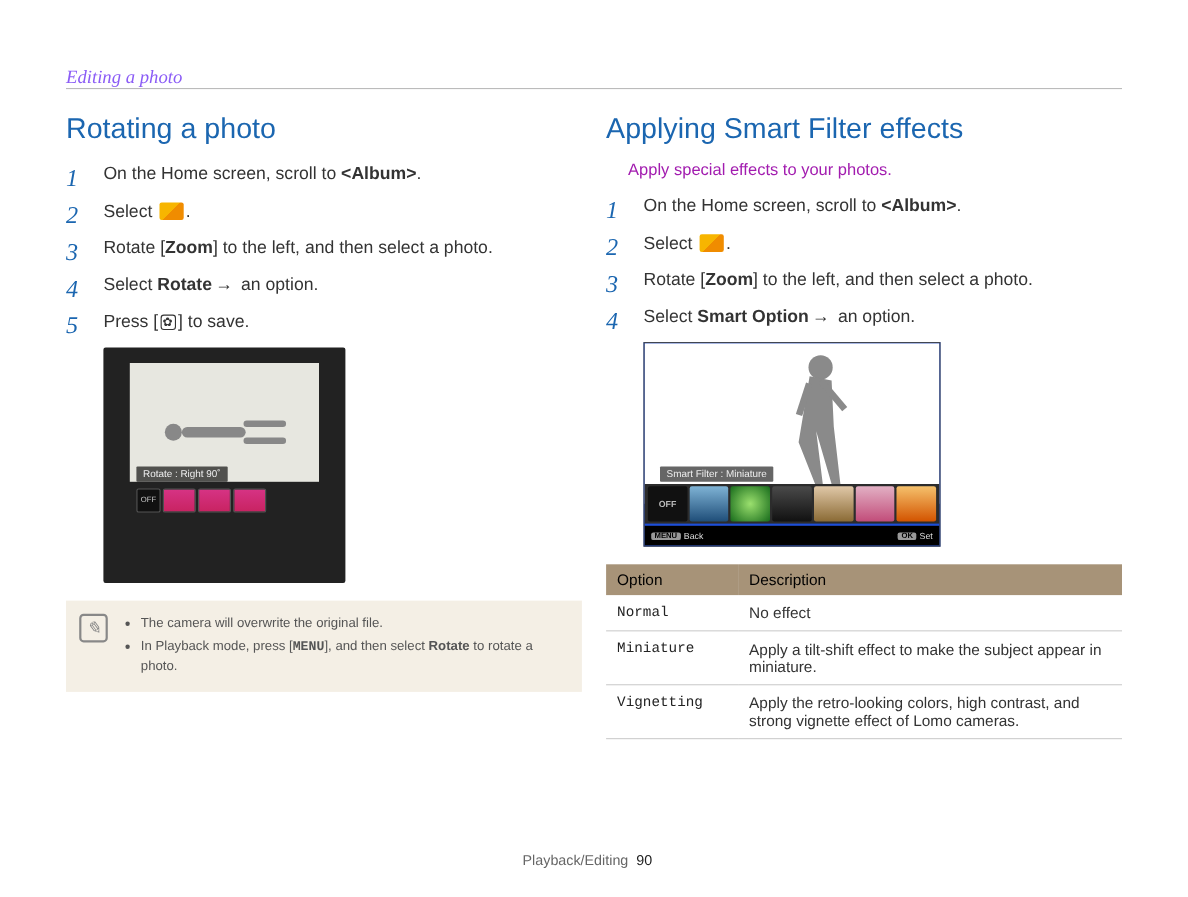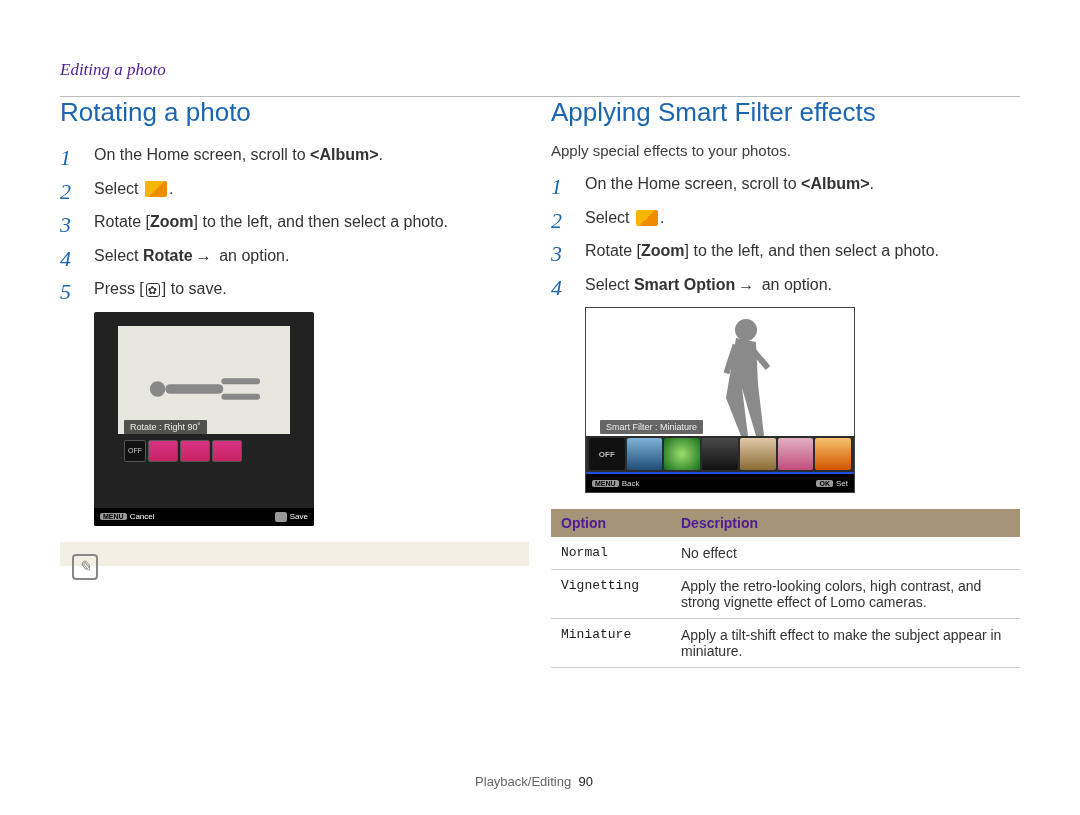--- a/index.html
+++ b/index.html
@@ -6,36 +6,37 @@
   body {
     width: 1080px;
     height: 815px;
     background: #fff;
     font-family: Arial, Helvetica, sans-serif;
     color: #333;
     position: relative;
     padding: 60px 60px 30px 60px;
   }
   .breadcrumb {
-    color: #4c1d95;
+    color: #8b5cf6;
     font-size: 17px;
     font-style: italic;
     border-bottom: 1px solid #bbb;
-    padding-bottom: 16px;
+    padding-bottom: 0;
+    margin-bottom: 20px;
     font-family: Georgia, serif;
   }
   .columns { display: flex; gap: 22px; }
   .col { flex: 1; }
   h2.section {
     color: #1b66b0;
     font-size: 26px;
     font-weight: 400;
     margin-bottom: 14px;
   }
-  .subtitle { color: #404040; font-size: 15px; margin-bottom: 12px; }
+  .subtitle { color: #a21caf; font-size: 15px; margin-bottom: 12px; margin-left: 20px; }
   ol.steps { list-style: none; counter-reset: step; }
   ol.steps > li {
     counter-increment: step;
     position: relative;
     padding-left: 34px;
     font-size: 16px;
     line-height: 1.6;
     margin-bottom: 8px;
   }
   ol.steps > li::before {
@@ -121,21 +122,21 @@
   }
   .note ul { list-style: disc; padding-left: 14px; }
   .note li { margin-bottom: 4px; line-height:1.4;}
 
   
   table.opts {
     border-collapse: collapse; width: 100%; font-size: 14px;
     margin-top: 6px;
   }
   table.opts th {
-    background:#a79378; color:#4c1d95; font-weight:700; text-align:left;
+    background:#a79378; color:#000000; font-weight:400; text-align:left;
     padding:6px 10px;
   }
   table.opts td {
     padding:8px 10px; border-bottom:1px solid #ccc; vertical-align:top;
     color:#333;
   }
   table.opts td:first-child { width:120px; font-size:13px; color:#222;font-family:Liberation Mono, monospace;}
 
   .footer {
     position:absolute; left:0; right:12px; bottom:26px;
@@ -179,34 +180,30 @@
           <rect x="78" y="20" width="40" height="6" rx="3" fill="#888"></rect>
         </svg>
       </div>
       <div class="cam-label">Rotate : Right 90˚</div>
       <div class="cam-thumbrow">
         <div class="cam-off">OFF</div>
         <div class="cam-thumb"></div>
         <div class="cam-thumb"></div>
         <div class="cam-thumb"></div>
       </div>
-      <div class="cam-bottom">
-        <span class="cam-btn">
-            <span class="cam-chip">MENU</span>
-            <span>Cancel</span>
-          </span>
-        <span class="cam-btn">
-            <span class="cam-kicon"></span>
-            <span>Save</span>
-          </span>
-      </div>
     </div>
 
     <div class="note">
       <div class="badge">✎</div>
+      <ul>
+        <li>The camera will overwrite the original file.</li>
+        <li>
+          <span>In Playback mode, press [</span><span class="mono">MENU</span><span>], and then select </span><span class="strong">Rotate</span><span> to rotate a photo.</span>
+        </li>
+      </ul>
     </div>
   </div>
 
   <div class="col">
     <h2 class="section">Applying Smart Filter effects</h2>
     <div class="subtitle">Apply special effects to your photos.</div>
     <ol class="steps">
       <li>
         <span>On the Home screen, scroll to </span><span class="strong">&lt;Album&gt;</span><span>.</span>
       </li>
@@ -260,26 +257,26 @@
           <th>Option</th>
           <th>Description</th>
         </tr>
       </thead>
       <tbody>
         <tr>
           <td>Normal</td>
           <td>No effect</td>
         </tr>
         <tr>
+          <td>Miniature</td>
+          <td>Apply a tilt-shift effect to make the subject appear in miniature.</td>
+        </tr>
+        <tr>
           <td>Vignetting</td>
           <td>Apply the retro-looking colors, high contrast, and strong vignette effect of Lomo cameras.</td>
-        </tr>
-        <tr>
-          <td>Miniature</td>
-          <td>Apply a tilt-shift effect to make the subject appear in miniature.</td>
         </tr>
       </tbody>
     </table>
   </div>
 </div>
 
 <div class="footer">
   <span>Playback/Editing</span>&nbsp;&nbsp;<span class="pn">90</span>
 </div>
 

